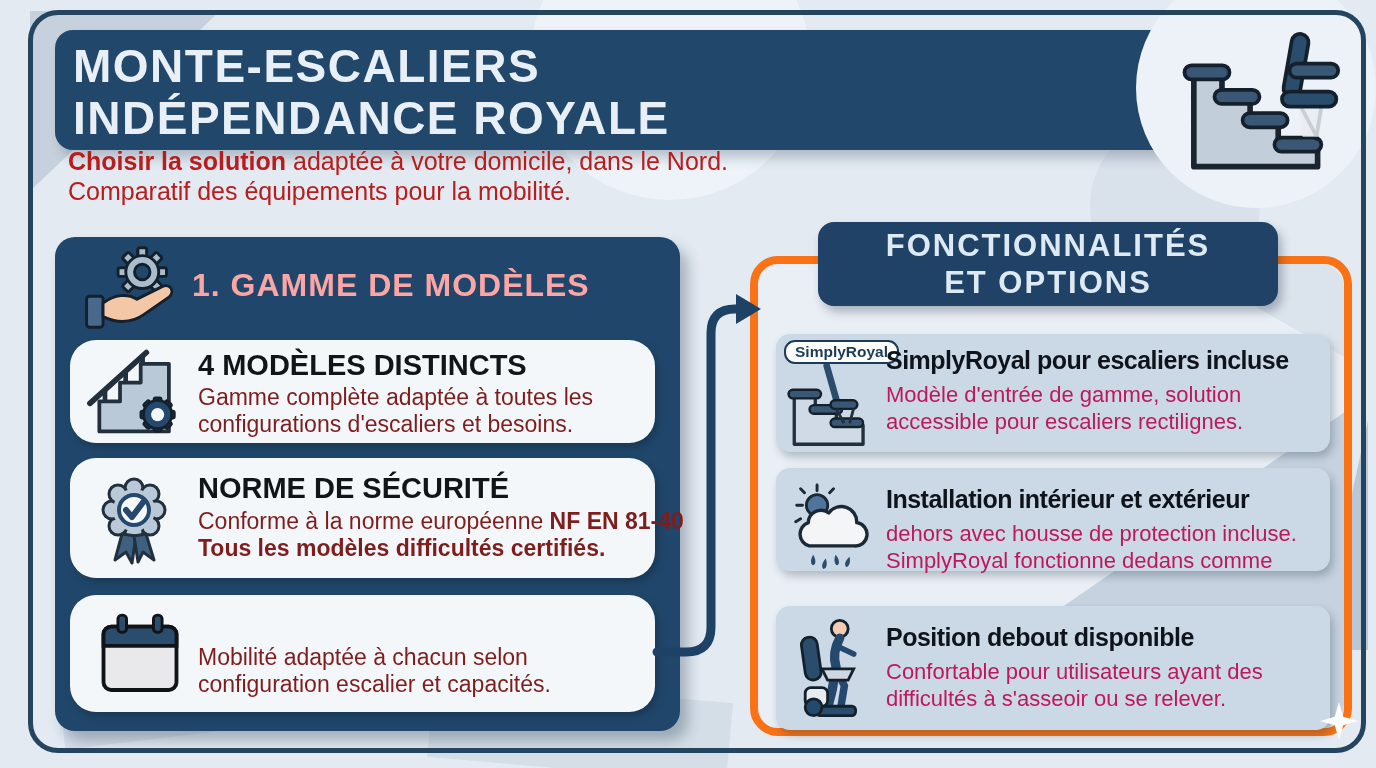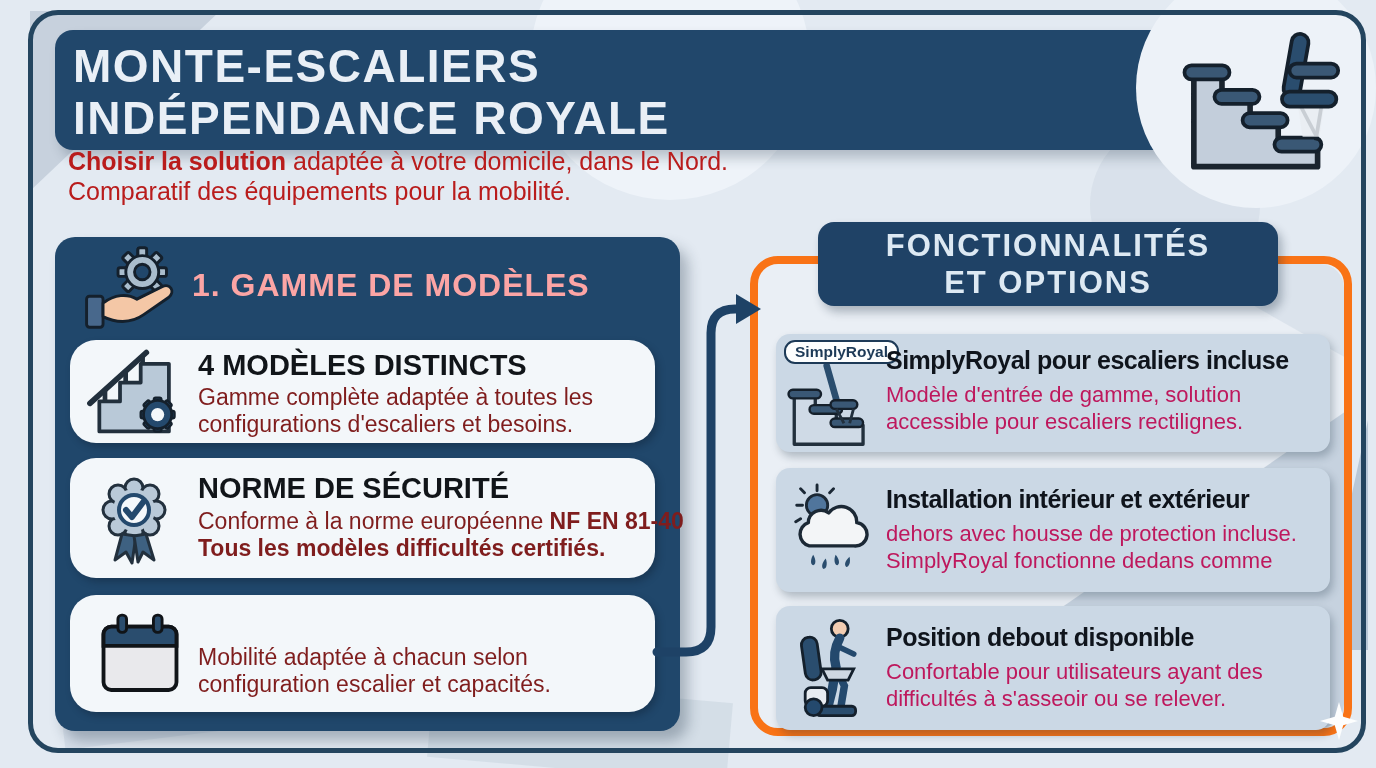--- a/index.html
+++ b/index.html
@@ -192,21 +192,21 @@
         <rect x="46" y="38" width="28" height="9" rx="4.5" fill="#3a5875" stroke="#15202b" stroke-width="2.5"></rect>
         <path d="M52 47 L60 62 M70 47 L66 62" stroke="#22303d" stroke-width="3"></path>
       </svg>
       <div class="ttl" style="top:12px;">SimplyRoyal pour escaliers incluse</div>
       <div class="bod" style="top:47px;">
         <span style="display:block">Modèle d'entrée de gamme, solution</span>
         <span style="display:block">accessible pour escaliers rectilignes.</span>
       </div>
     </div>
 
-    <div class="card-r" style="top:204px;height:124px;">
+    <div class="card-r" style="top:204px;height:103px;">
       <svg width="92" height="100" viewBox="0 0 95 95" style="position:absolute;left:12px;top:10px;">
         <g stroke="#1b2835" stroke-width="3" stroke-linecap="round">
           <path d="M30 3 V9 M9 24 H15 M13 7 L17 11 M47 7 L43 11 M8 41 L13 38"></path>
         </g>
         <circle cx="30" cy="24" r="11" fill="#50759c" stroke="#1b2835" stroke-width="3"></circle>
         <path d="M22 66 H68 A12 12 0 0 0 71 42 A16 16 0 0 0 42 32 A13 13 0 0 0 21 42 A12.5 12.5 0 0 0 22 66 Z" fill="#f3f5f7" stroke="#1b2835" stroke-width="3.5" stroke-linejoin="round"></path>
         <g fill="#2a4d6e">
           <path transform="translate(26,80)" d="M0 -5 C3 0 3 5 0 6 C-3 5 -3 0 0 -5 Z"></path>
           <path transform="translate(38,84) rotate(12)" d="M0 -5 C3 0 3 5 0 6 C-3 5 -3 0 0 -5 Z"></path>
           <path transform="translate(50,80) rotate(-10)" d="M0 -5 C3 0 3 5 0 6 C-3 5 -3 0 0 -5 Z"></path>

